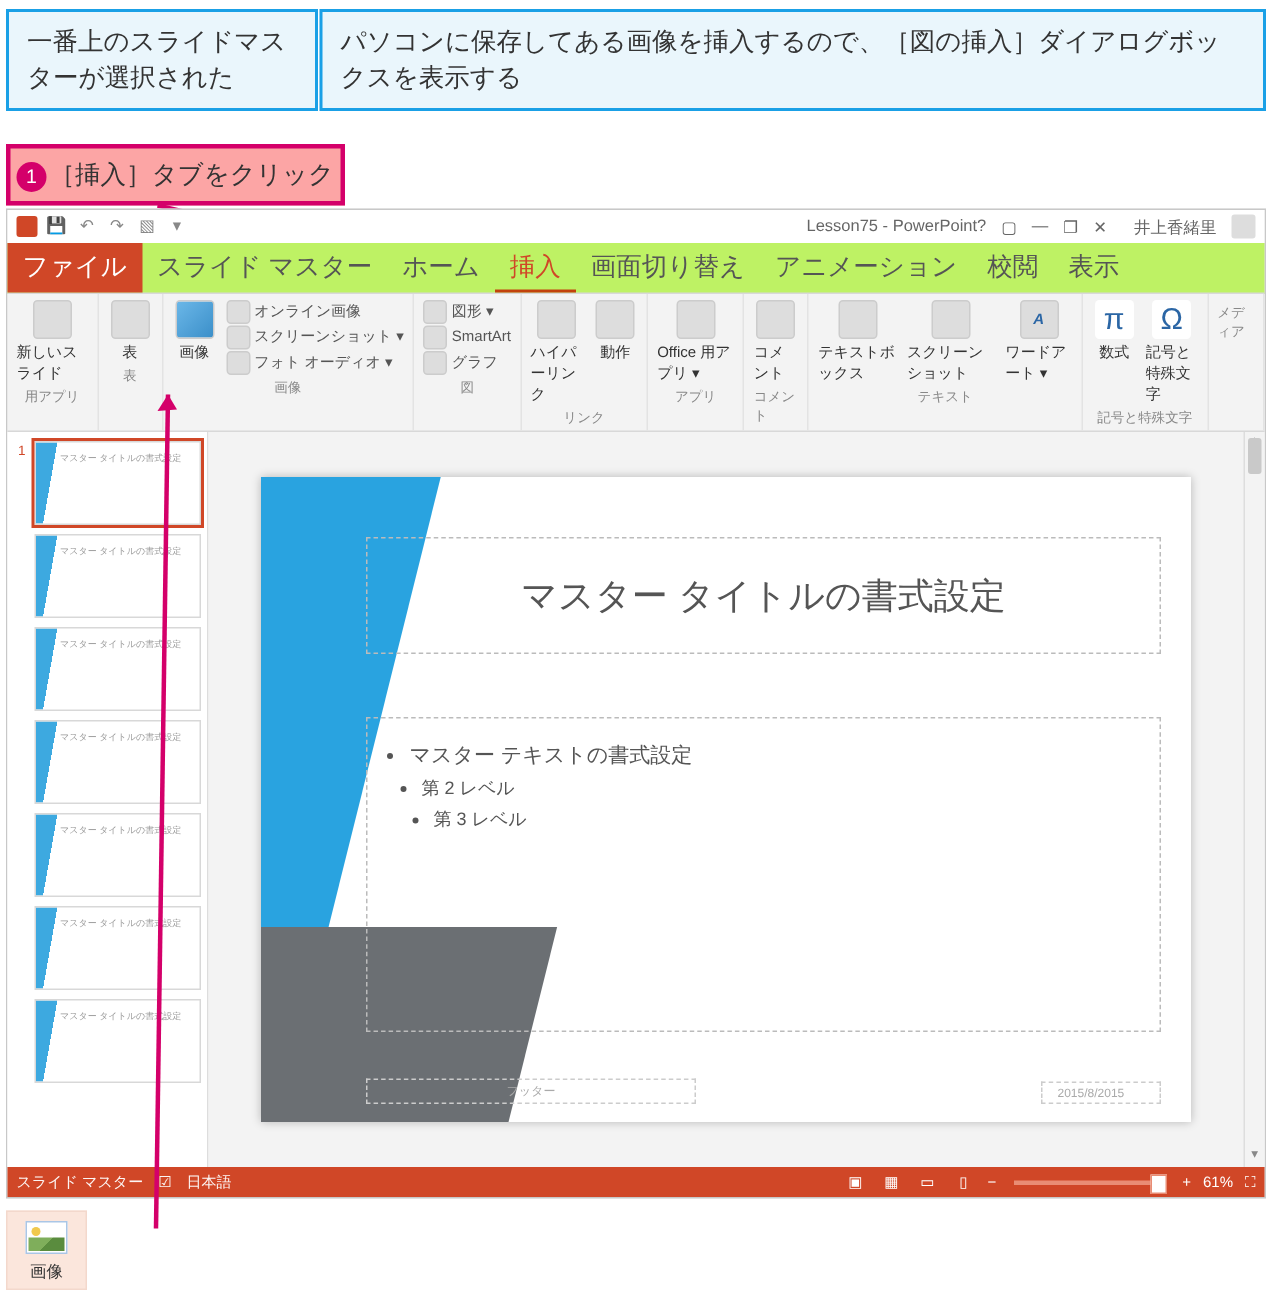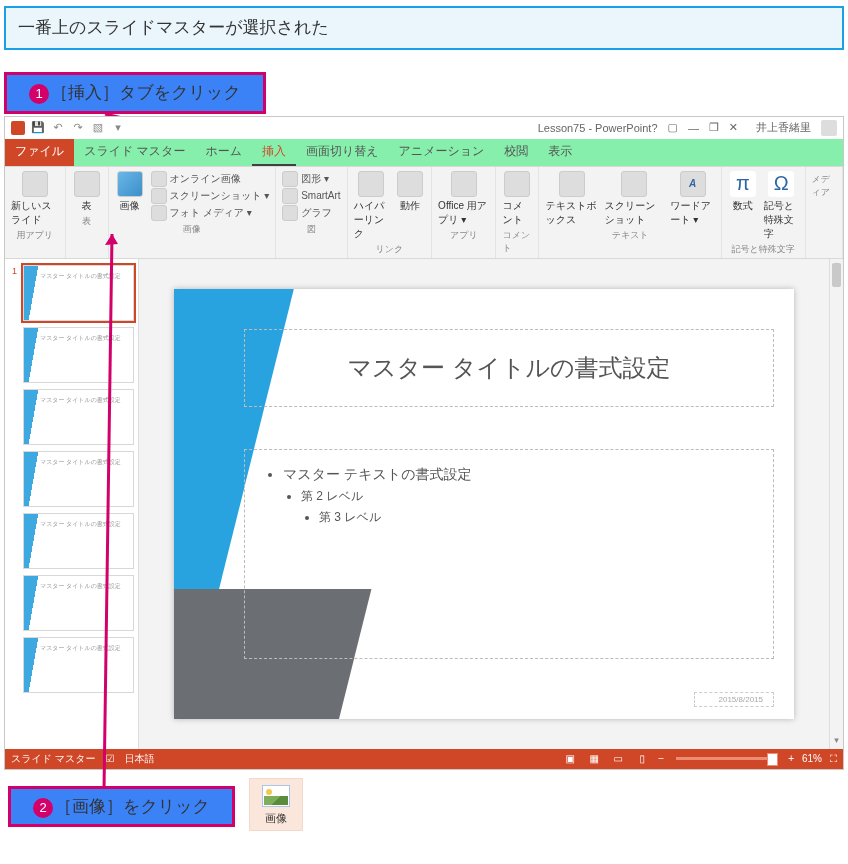--- a/index.html
+++ b/index.html
@@ -1,35 +1,35 @@
 <!DOCTYPE html>
 <html><head>
 <meta charset="utf-8">
 <style>
 *{box-sizing:border-box;margin:0;padding:0;font-family:"Meiryo","Yu Gothic",sans-serif}
 body{background:#fff;width:848px;font-size:12px;color:#333}
 .note{border:2px solid #1aa0e6;background:#eaf6fc;padding:8px 12px;font-size:17px;line-height:1.4}
 .topnotes{display:flex;gap:1px;margin:6px 4px}
 .topnotes .note:first-child{flex:0 0 208px}
 .topnotes .note:last-child{flex:1}
-.callout{border:3px solid #d4006a;background:#3b82f6;padding:6px 22px;font-size:17px;line-height:1.4;display:inline-block}
+.callout{border:3px solid #d4006a;background:#fca5a5;padding:6px 4px;font-size:17px;line-height:1.4;display:inline-block}
 .callout .num{display:inline-block;width:20px;height:20px;border-radius:10px;background:#d4006a;color:#fff;text-align:center;line-height:20px;font-size:13px;margin-right:2px}
 .c1{margin:16px 0 0 4px}
 .c2{margin:8px 0 0 4px}
 .app{width:840px;border:1px solid #c8c8c8;margin:2px 4px 0 4px;background:#f3f3f3;position:relative}
 .titlebar{height:22px;background:#fff;display:flex;align-items:center;font-size:11px;color:#666}
 .tb-left{display:flex;gap:6px;padding-left:6px;align-items:center}
 .tb-icn{width:14px;height:14px;background:#d04727;border-radius:2px}
 .tb-btn{width:14px;height:14px;color:#888;text-align:center}
 .tb-center{flex:1;text-align:right}
 .tb-right{display:flex;gap:10px;padding-right:6px;align-items:center;color:#666}
-.tabs{display:flex;background:#86efac;border-bottom:1px solid #d8d8d8;font-size:12px}
+.tabs{display:flex;background:#bef264;border-bottom:1px solid #d8d8d8;font-size:17px}
 .tab{padding:4px 10px;color:#555}
 .tab.file{background:#d04727;color:#fff}
-.tab.active{color:#d04727;border-bottom:2px solid #404040}
+.tab.active{color:#d04727;border-bottom:2px solid #c2410c}
 .ribbon{display:flex;background:#f3f3f3;border-bottom:1px solid #d8d8d8;font-size:10px}
 .rgroup{border-right:1px solid #e3e3e3;padding:4px 6px 2px 6px;display:flex;flex-direction:column;align-items:center}
 .rgroup .items{display:flex;gap:6px;align-items:flex-start}
 .ritem{display:flex;flex-direction:column;align-items:center;gap:2px;min-width:30px}
 .ricon{width:26px;height:26px;background:#ddd;border:1px solid #ccc;border-radius:3px;position:relative}
 .ricon.small{width:16px;height:16px}
 .ricon.shape{background:linear-gradient(135deg,#6bb7e8,#3b8fc9)}
 .ricon.pi{background:#fff;border:none;color:#2b66a5;font-size:20px;display:flex;align-items:center;justify-content:center}
 .rstack{display:flex;flex-direction:column;gap:1px;font-size:10px;color:#555}
 .rstack span{white-space:nowrap}
@@ -39,24 +39,24 @@
 .thumb{border:1px solid #d8d8d8;margin:0 0 6px 14px;height:56px;background:linear-gradient(100deg,#3da9e0 0 12%,#fff 12% 100%);position:relative;font-size:6px;padding:6px 4px 4px 16px;color:#999}
 .thumb.sel{outline:2px solid #d04727;outline-offset:0}
 .thumb .tnum{position:absolute;left:-12px;top:0;font-size:9px;color:#d04727}
 .slide-wrap{flex:1;display:flex;align-items:center;justify-content:center;background:#f3f3f3;padding:18px}
 .slide{width:620px;height:430px;background:#fff;box-shadow:0 0 6px rgba(0,0,0,.25);position:relative;overflow:hidden}
 .diag1{position:absolute;left:-60px;top:-20px;width:120px;height:520px;background:#29a3e0;transform:skewX(-14deg)}
 .diag2{position:absolute;left:-90px;top:-20px;width:120px;height:520px;background:#a8aeb3;transform:skewX(-14deg)}
 .diag3{position:absolute;left:-30px;top:300px;width:200px;height:220px;background:#6b6f73;transform:skewX(-14deg)}
 .stitle{position:absolute;left:70px;right:20px;top:40px;border:1px dashed #bbb;padding:22px 10px;text-align:center;font-size:24px;color:#555}
 .sbody{position:absolute;left:70px;right:20px;top:160px;bottom:60px;border:1px dashed #bbb;padding:16px 20px;font-size:14px;color:#555}
-.sbody ul{list-style:disc;margin-left:18px}
+.sbody ul{list-style:disc;margin-left:8px}
 .sbody ul ul{font-size:12px;margin-top:4px}
 .sfoot{position:absolute;left:70px;bottom:12px;border:1px dashed #ccc;font-size:8px;color:#aaa;padding:2px 10px;width:220px;text-align:center}
-.sdate{position:absolute;right:20px;bottom:12px;border:1px dashed #ccc;font-size:8px;color:#aaa;padding:2px 10px;width:80px;text-align:right}
+.sdate{position:absolute;right:20px;bottom:12px;border:1px dashed #ccc;font-size:8px;color:#aaa;padding:2px 10px;width:80px;text-align:left}
 .vscroll{width:14px;background:#f3f3f3;border-left:1px solid #ddd;position:relative}
 .vscroll .vthumb{position:absolute;top:4px;left:2px;right:2px;height:24px;background:#c9c9c9;border-radius:2px}
 .status{height:20px;background:#d04727;color:#fff;display:flex;align-items:center;font-size:10px;padding:0 6px}
 .status .sleft{display:flex;gap:10px;align-items:center}
 .status .sleft span{opacity:.95}
 .status .sright{margin-left:auto;display:flex;gap:8px;align-items:center}
 .vbtn{width:16px;height:16px;display:flex;align-items:center;justify-content:center}
 .zslider{width:100px;height:3px;background:#e98d74;position:relative;margin:0 4px}
 .zslider::after{content:"";position:absolute;top:-4px;left:91px;width:9px;height:11px;background:#fff;border:1px solid #e98d74}
 .bottom{display:flex;align-items:flex-start;gap:14px;margin:8px 4px 0 4px;position:relative}
@@ -68,20 +68,21 @@
 .vscroll .arrbtn{position:absolute;left:0;right:0;height:14px;text-align:center;color:#888;font-size:9px}
 </style>
 </head>
 <body>
 
 
 
 
 <div class="topnotes">
   <div class="note">一番上のスライドマスターが選択された</div>
+  <div class="note">パソコンに保存してある画像を挿入するので、［図の挿入］ダイアログボックスを表示する</div>
 </div>
 
 
 <div class="callout c1">
   <span class="num">1</span><span>［挿入］タブをクリック</span>
 </div>
 
 
 <div style="position:relative">
 <svg class="arrow" style="left:100px;top:-2px" width="110" height="30">
@@ -148,21 +149,21 @@
 
     <div class="rgroup">
       <div class="items">
         <div class="ritem">
           <div class="ricon shape"></div>
           <span>画像</span>
         </div>
         <div class="rstack">
           <span><span class="ricon small" style="display:inline-block;vertical-align:middle;margin-right:3px"></span><span>オンライン画像</span></span>
           <span><span class="ricon small" style="display:inline-block;vertical-align:middle;margin-right:3px"></span><span>スクリーンショット ▾</span></span>
-          <span><span class="ricon small" style="display:inline-block;vertical-align:middle;margin-right:3px"></span><span>フォト メディア ▾</span></span>
+          <span><span class="ricon small" style="display:inline-block;vertical-align:middle;margin-right:3px"></span><span>フォト オーディオ ▾</span></span>
         </div>
       </div>
       <div class="rlabel">画像</div>
     </div>
 
     <div class="rgroup">
       <div class="items">
         <div class="rstack">
           <span><span class="ricon small" style="display:inline-block;vertical-align:middle;margin-right:3px"></span><span>図形 ▾</span></span>
           <span><span class="ricon small" style="display:inline-block;vertical-align:middle;margin-right:3px"></span><span>SmartArt</span></span>
@@ -267,20 +268,21 @@
           <ul>
             <li>マスター テキストの書式設定</li>
             <ul>
                 <li>第 2 レベル</li>
               <ul>
                   <li>第 3 レベル</li>
               </ul>
             </ul>
           </ul>
         </div>
+        <div class="sfoot">フッター</div>
         <div class="sdate">2015/8/2015</div>
       </div>
     </div>
 
     <div class="vscroll">
       <div class="arrbtn" style="top:0">▴</div>
       <div class="vthumb"></div>
       <div class="arrbtn" style="bottom:0">▾</div>
     </div>
   </div>
@@ -308,23 +310,20 @@
 
 <div style="position:relative">
 <svg class="arrow" style="left:98px;top:-540px" width="20" height="566">
   <line x1="14" y1="4" x2="6" y2="560" stroke="#d4006a" stroke-width="3"></line>
   <polygon points="14,4 7,15 20,14" fill="#d4006a"></polygon>
 </svg>
 </div>
 
 
 <div class="bottom">
-  <div class="callout c2">
-    <span class="num">2</span><span>［画像］をクリック</span>
-  </div>
   <div class="img-card">
     <div class="ic"></div>
     <span>画像</span>
   </div>
 </div>
 
 
 
 
 </body></html>

